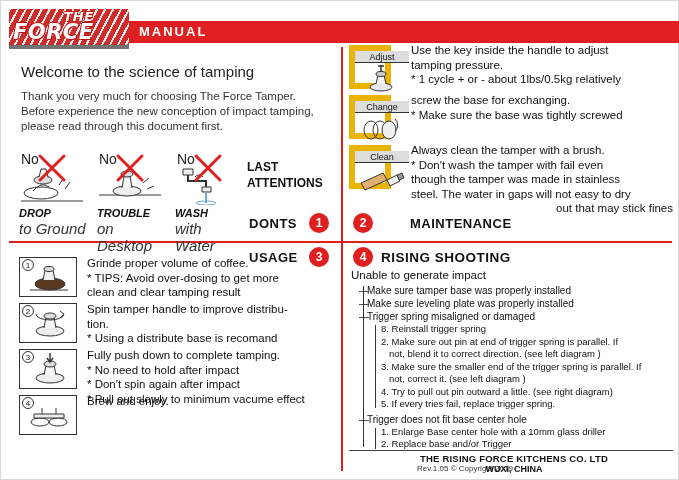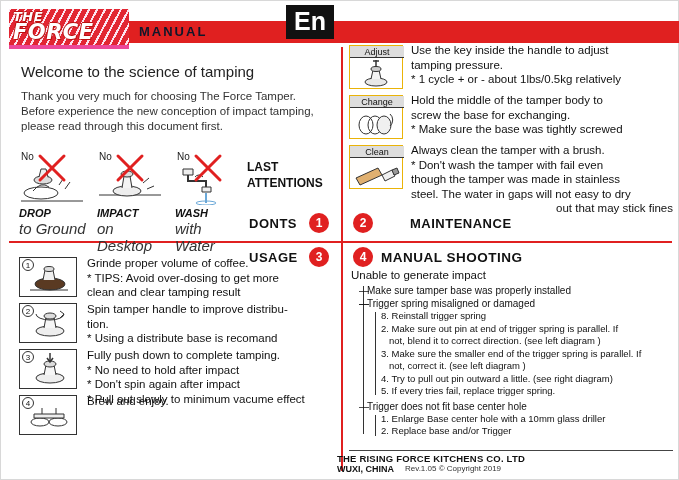--- a/index.html
+++ b/index.html
@@ -18,22 +18,23 @@
     background: #fff;
   }
 
   
   .header {
     position: absolute; left: 0; top: 0; width: 679px; height: 52px;
   }
   .logo-box {
     position: absolute; left: 8px; top: 8px; width: 120px; height: 40px;
     color: #fff;
-    background: #ec4899;
+    background: #737373;
     overflow: hidden;
+    text-align: right;
   }
   .logo-stripes {
     position: absolute; left: 0; top: 0; width: 120px; height: 36px;
     background: repeating-linear-gradient(118deg, #ffffff 0px, #ffffff 2px, #e02020 2px, #e02020 7px);
     opacity: .85;
   }
   .logo-text {
     position: absolute; left: 4px; top: 1px;
     font-family: "DejaVu Sans", sans-serif;
     font-weight: bold; font-style: italic;
@@ -42,21 +43,21 @@
     color: #fff;
     text-shadow: 1px 1px 0 #b11, -1px 0 0 #b11, 0 -1px 0 #b11;
   }
   .logo-text .l2 { font-size: 21px; line-height: 20px; display:block; margin-top: -1px; }
   .manual-bar {
     position: absolute; left: 128px; top: 20px; width: 551px; height: 22px;
     background: #e02020;
   }
   .manual-bar .label {
     position: absolute; left: 10px; top: 3px;
-    color: #0f172a; font-size: 13px; font-weight: bold; letter-spacing: 2px;
+    color: #ffffff; font-size: 13px; font-weight: bold; letter-spacing: 2px;
   }
   .en-badge {
     position: absolute; left: 285px; top: 4px; width: 48px; height: 34px;
     background: #111; color: #fff;
     font-size: 25px; font-weight: bold;
     text-align: center; line-height: 33px;
   }
 
   
   .vline {
@@ -72,21 +73,21 @@
     font-size: 15px; color: #222;
   }
   .welcome-body {
     position: absolute; left: 20px; top: 88px; width: 310px;
     font-size: 11.5px; line-height: 15px; color: #333;
   }
 
   .no-items { position: absolute; left: 18px; top: 150px; width: 230px; height: 86px; }
   .no-item { position: absolute; width: 70px; }
   .no-item .no-label {
-    position: absolute; left: 2px; top: 0; font-size: 10px; color: #222;
+    position: absolute; left: 2px; top: 0; font-size: 14px; color: #222;
   }
   .thumb {
     position: absolute; left: 0; top: 12px; width: 66px; height: 42px;
     overflow: hidden;
   }
   .thumb svg { display:block; }
   .xmark {
     position: absolute; left: 18px; top: 2px; width: 30px; height: 30px;
   }
   .no-item .cap1 { position: absolute; left: 0; top: 56px; font-size: 11px; font-weight: bold; font-style: italic; }
@@ -119,22 +120,22 @@
   }
   .usage-text {
     position: absolute; left: 68px; top: -1px; width: 250px;
     font-size: 11.5px; line-height: 14.5px;
   }
 
   
   .maint-list { position: absolute; left: 348px; top: 44px; width: 322px; }
   .maint-row { position: relative; margin-bottom: 6px; min-height: 44px; }
   .maint-icon {
-    position: absolute; left: 0; top: 0; width: 54px; height: 44px;
-    border: 1px solid #eab308;
+    position: absolute; left: 0; top: 0; width: 42px; height: 44px;
+    border: 6px solid #eab308;
   }
   .maint-icon .cap {
     position: absolute; left: 0; top: 0; width: 54px;
     background: #ddd; border-bottom: 1px solid #333;
     font-size: 9px; text-align: center; line-height: 12px; height: 12px;
   }
   .maint-text {
     position: absolute; left: 62px; top: -2px; width: 262px;
     font-size: 11.5px; line-height: 14.5px;
   }
@@ -144,21 +145,21 @@
   .ts-head { font-size: 11.5px; margin-bottom: 3px; }
   .ts-item { position: relative; padding-left: 10px; line-height: 13px; }
   .ts-item .dash { position: absolute; left: 0; top: 0; }
   .ts-sub { position: relative; padding-left: 22px; line-height: 12.5px; font-size: 9.5px; }
   .ts-group { position: relative; }
   .ts-bracket {
     position: absolute; left: 12px; top: 2px; bottom: 4px; width: 1px; background: #333;
   }
 
   
-  .footer { position: absolute; left: 336px; top: 452px; width: 330px; }
+  .footer { position: absolute; left: 348px; top: 452px; width: 330px; text-align: center; }
   .footer .f1 { font-size: 9.5px; font-weight: bold; letter-spacing: .2px; }
   .footer .f2 { font-size: 9px; font-weight: bold; }
   .footer .f3 { position: absolute; left: 68px; top: 11px; font-size: 8px; color: #333; }
   .footer-line { position: absolute; left: 348px; top: 449px; width: 324px; height: 1px; background: #444; }
 </style>
 </head>
 <body>
 
 <div class="page">
 
@@ -166,21 +167,20 @@
     <div class="logo-box">
       <div class="logo-stripes"></div>
       <div class="logo-text">
         <span>THE</span>
         <span class="l2">FORCE</span>
       </div>
     </div>
     <div class="manual-bar">
       <div class="label">MANUAL</div>
     </div>
-    <div class="en-badge">En</div>
   </div>
 
   <div class="vline"></div>
   <div class="hline-left"></div>
   <div class="hline-right"></div>
 
   <div class="welcome-title">Welcome to the science of tamping</div>
   <div class="welcome-body">Thank you very much for choosing The Force Tamper. Before experience the new conception of impact tamping, please read through this document first.</div>
 
   <div class="no-items">
@@ -215,21 +215,21 @@
           <path d="M25 25 l2 -12 h6 l2 12" fill="#f4f4f4" stroke="#333" stroke-width="1"></path>
           <ellipse cx="30" cy="11" rx="6" ry="3" fill="#ddd" stroke="#333" stroke-width="1"></ellipse>
           <path d="M46 20 l6 -5 M50 26 l7 -3" stroke="#333" stroke-width="1"></path>
         </svg>
       </div>
       <div class="xmark">
         <svg width="30" height="30" viewBox="0 0 30 30">
           <path d="M3 3 L27 27 M27 3 L3 27" stroke="#e02020" stroke-width="3" stroke-linecap="round"></path>
         </svg>
       </div>
-      <div class="cap1">IMPACT</div>
+      <div class="cap1">TROUBLE</div>
       <div class="cap2">on Desktop</div>
     </div>
 
     <div class="no-item" style="left:156px;">
       <div class="no-label">No</div>
       <div class="thumb">
         <svg width="66" height="42" viewBox="0 0 66 42">
           <path d="M8 6 h10 v6 h-10 z" fill="#eee" stroke="#333" stroke-width="1"></path>
           <path d="M13 12 v6 h18 v8" fill="none" stroke="#333" stroke-width="2"></path>
           <path d="M27 24 h9 v5 h-9 z" fill="#eee" stroke="#333" stroke-width="1"></path>
@@ -257,21 +257,21 @@
   <div class="tag" style="left:248px; top:215px;">DONTS</div>
   <div class="circle-num" style="left:308px; top:212px;">1</div>
 
   <div class="circle-num" style="left:352px; top:212px;">2</div>
   <div class="tag" style="left:380px; top:215px;margin-left:29px;">MAINTENANCE</div>
 
   <div class="tag" style="left:248px; top:249px;">USAGE</div>
   <div class="circle-num" style="left:308px; top:246px;">3</div>
 
   <div class="circle-num" style="left:352px; top:246px;">4</div>
-  <div class="tag" style="left:380px; top:249px; font-size:13.5px;">MANUAL SHOOTING</div>
+  <div class="tag" style="left:380px; top:249px; font-size:13.5px;">RISING SHOOTING</div>
 
   <div class="usage-list">
 
     <div class="usage-row">
       <div class="usage-icon">
         <div class="num">1</div>
         <svg width="56" height="38" viewBox="0 0 56 38">
           <ellipse cx="30" cy="26" rx="15" ry="6" fill="#5a3a22" stroke="#333" stroke-width="1"></ellipse>
           <path d="M23 22 l2 -10 h8 l2 10" fill="#f0f0f0" stroke="#333" stroke-width="1"></path>
           <ellipse cx="29" cy="11" rx="5" ry="2.5" fill="#ddd" stroke="#333" stroke-width="1"></ellipse>
@@ -363,21 +363,20 @@
       <div class="maint-icon">
         <div class="cap">Change</div>
         <svg width="52" height="30" viewBox="0 0 52 30" style="margin-top:12px;">
           <ellipse cx="16" cy="17" rx="7" ry="9" fill="none" stroke="#333" stroke-width="1"></ellipse>
           <ellipse cx="25" cy="17" rx="7" ry="9" fill="none" stroke="#333" stroke-width="1"></ellipse>
           <ellipse cx="34" cy="17" rx="7" ry="9" fill="#f0f0f0" stroke="#333" stroke-width="1"></ellipse>
           <path d="M40 6 a8 8 0 0 1 0 12" fill="none" stroke="#333" stroke-width="1"></path>
         </svg>
       </div>
       <div class="maint-text">
-        <div>Hold the middle of the tamper body to</div>
         <div>screw the base for exchanging.</div>
         <div>* Make sure the base was tightly screwed</div>
       </div>
     </div>
 
     <div class="maint-row" style="min-height:50px;">
       <div class="maint-icon">
         <div class="cap">Clean</div>
         <svg width="52" height="30" viewBox="0 0 52 30" style="margin-top:12px;">
           <path d="M6 20 l22 -10 l4 7 l-22 10 z" fill="#e0b070" stroke="#333" stroke-width="1"></path>
@@ -401,20 +400,21 @@
 
     <div class="ts-group">
       <div class="ts-bracket"></div>
 
       <div class="ts-item" style="padding-left:16px;">
         <span class="dash" style="left:8px;">—</span>
         <span>Make sure tamper base was properly installed</span>
       </div>
       <div class="ts-item" style="padding-left:16px;">
         <span class="dash" style="left:8px;">—</span>
+        <span>Make sure leveling plate was properly installed</span>
       </div>
       <div class="ts-item" style="padding-left:16px;">
         <span class="dash" style="left:8px;">—</span>
         <span>Trigger spring misaligned or damaged</span>
       </div>
 
       <div style="position:relative;">
         <div style="position:absolute; left:24px; top:2px; bottom:3px; width:1px; background:#333;"></div>
         <div class="ts-sub" style="padding-left:30px;">8. Reinstall trigger spring</div>
         <div class="ts-sub" style="padding-left:30px;">2. Make sure out pin at end of trigger spring is parallel. If</div>

